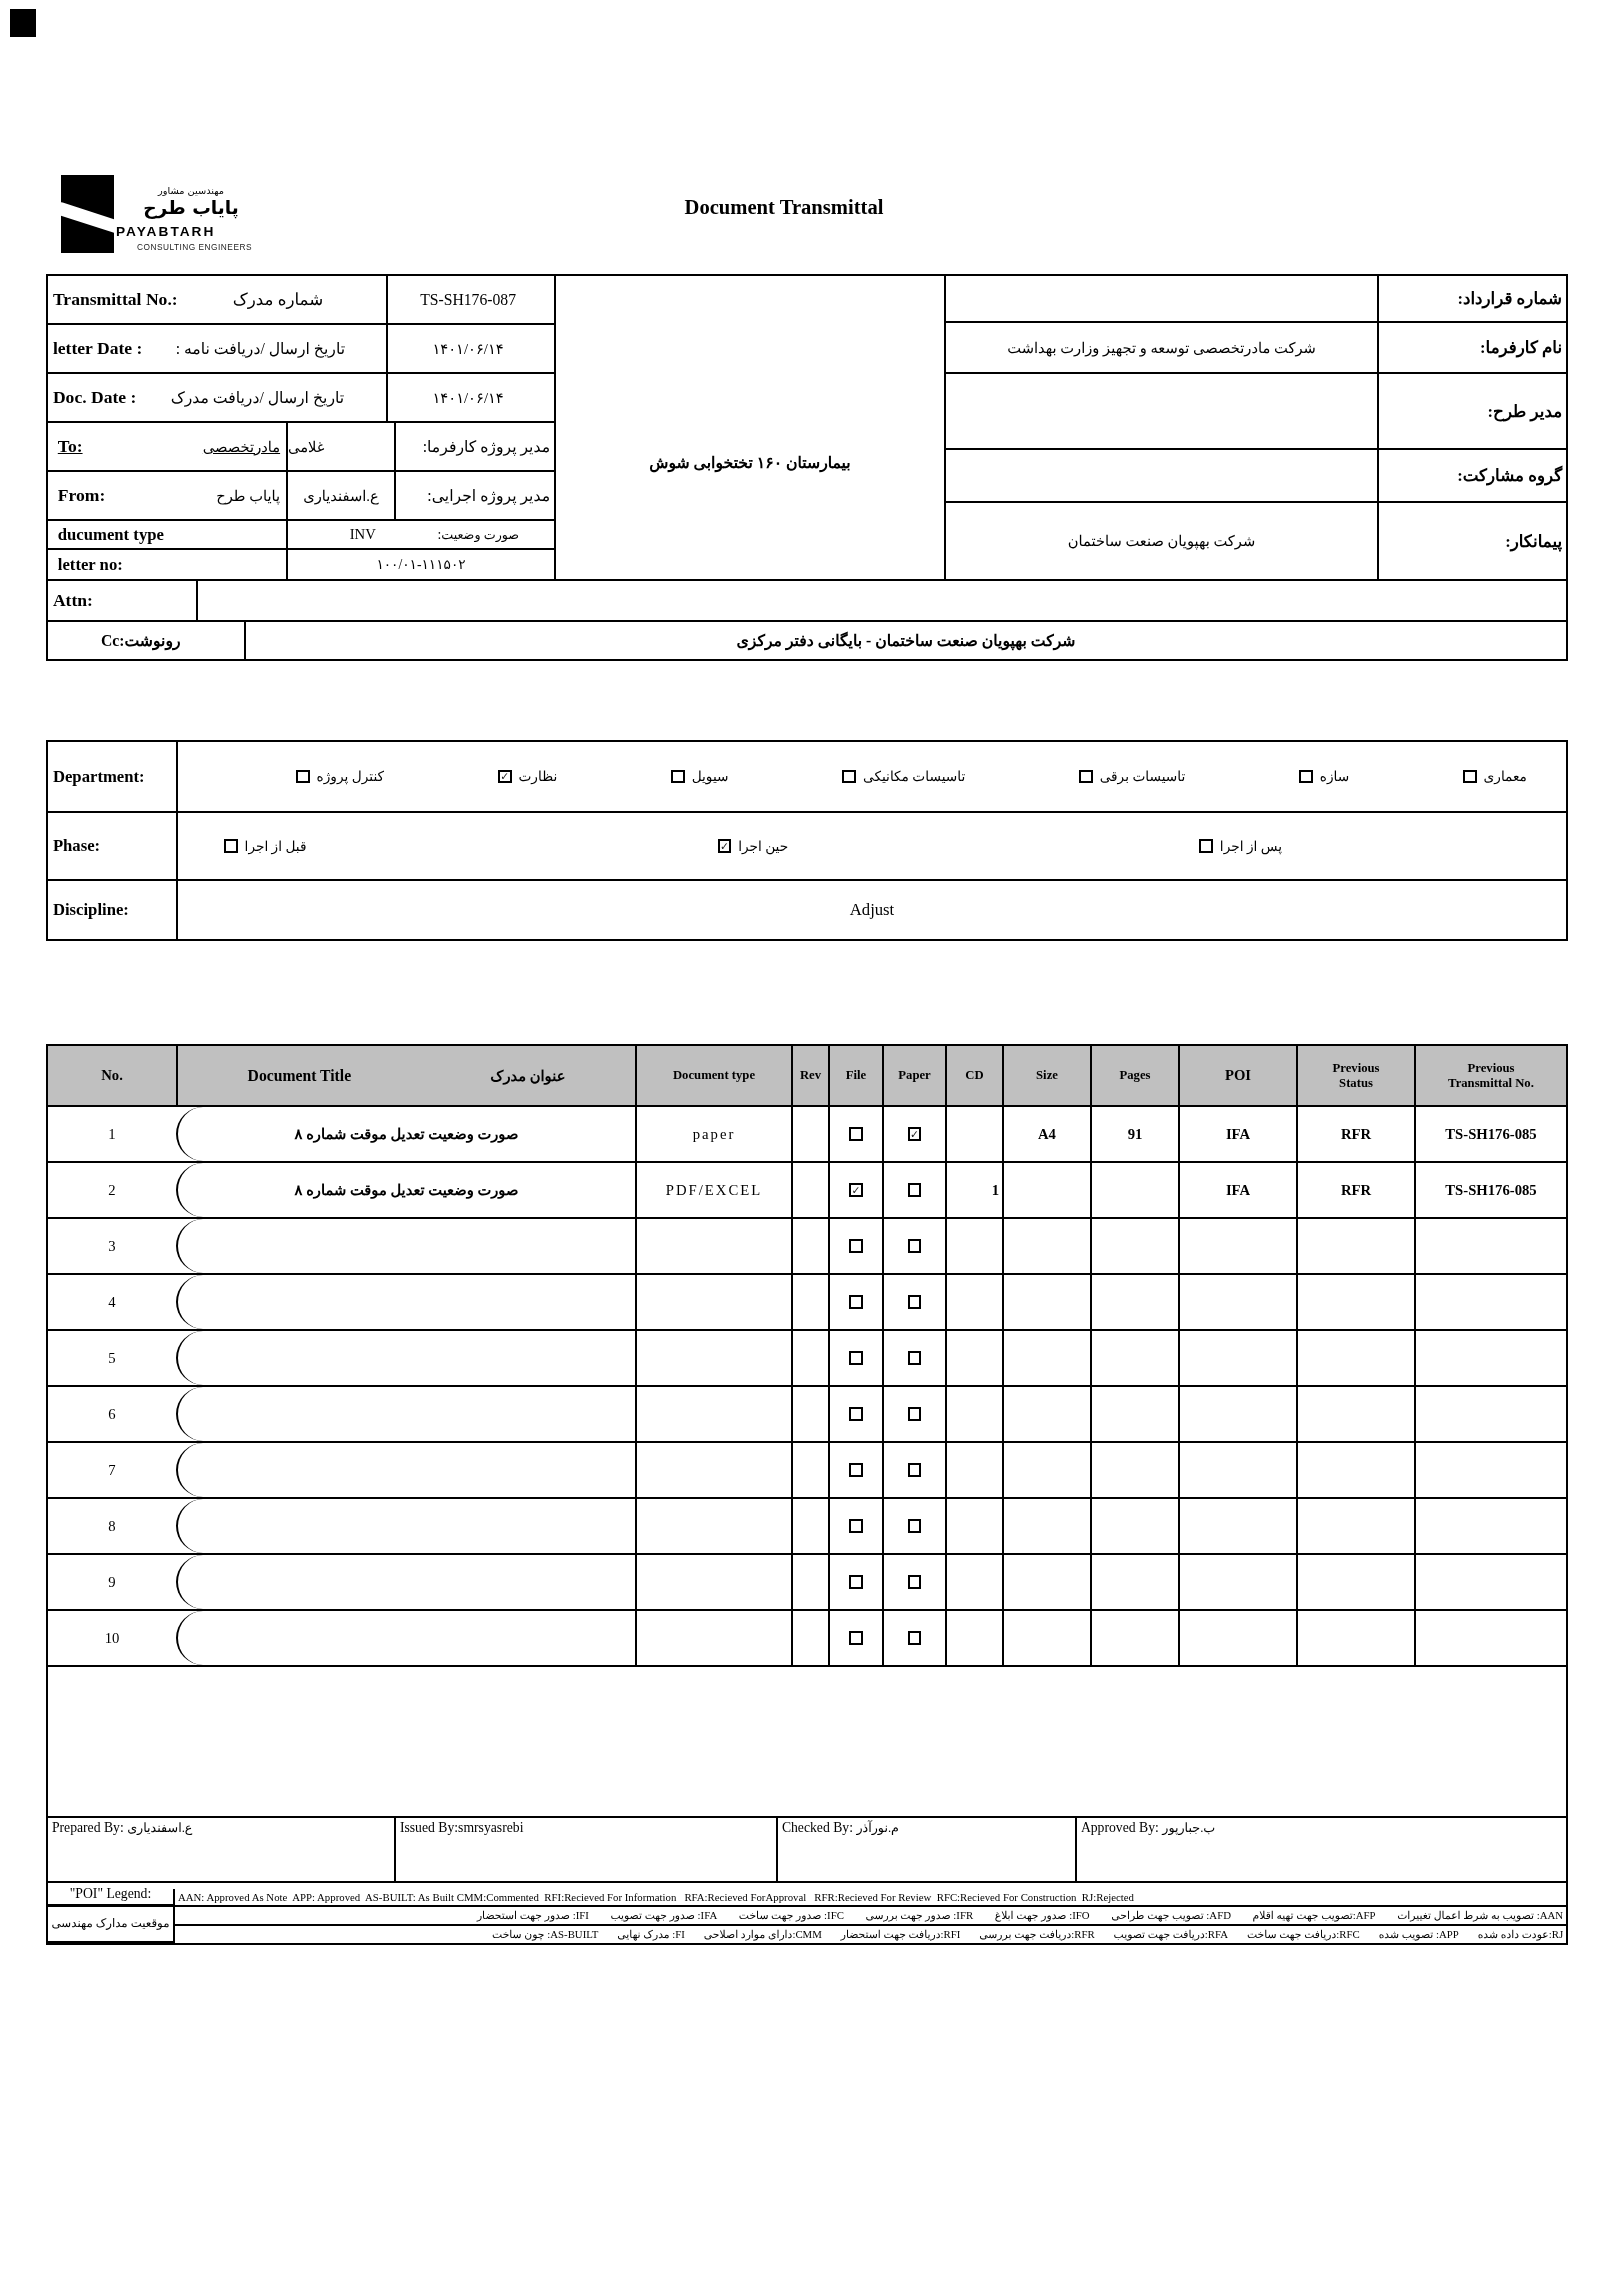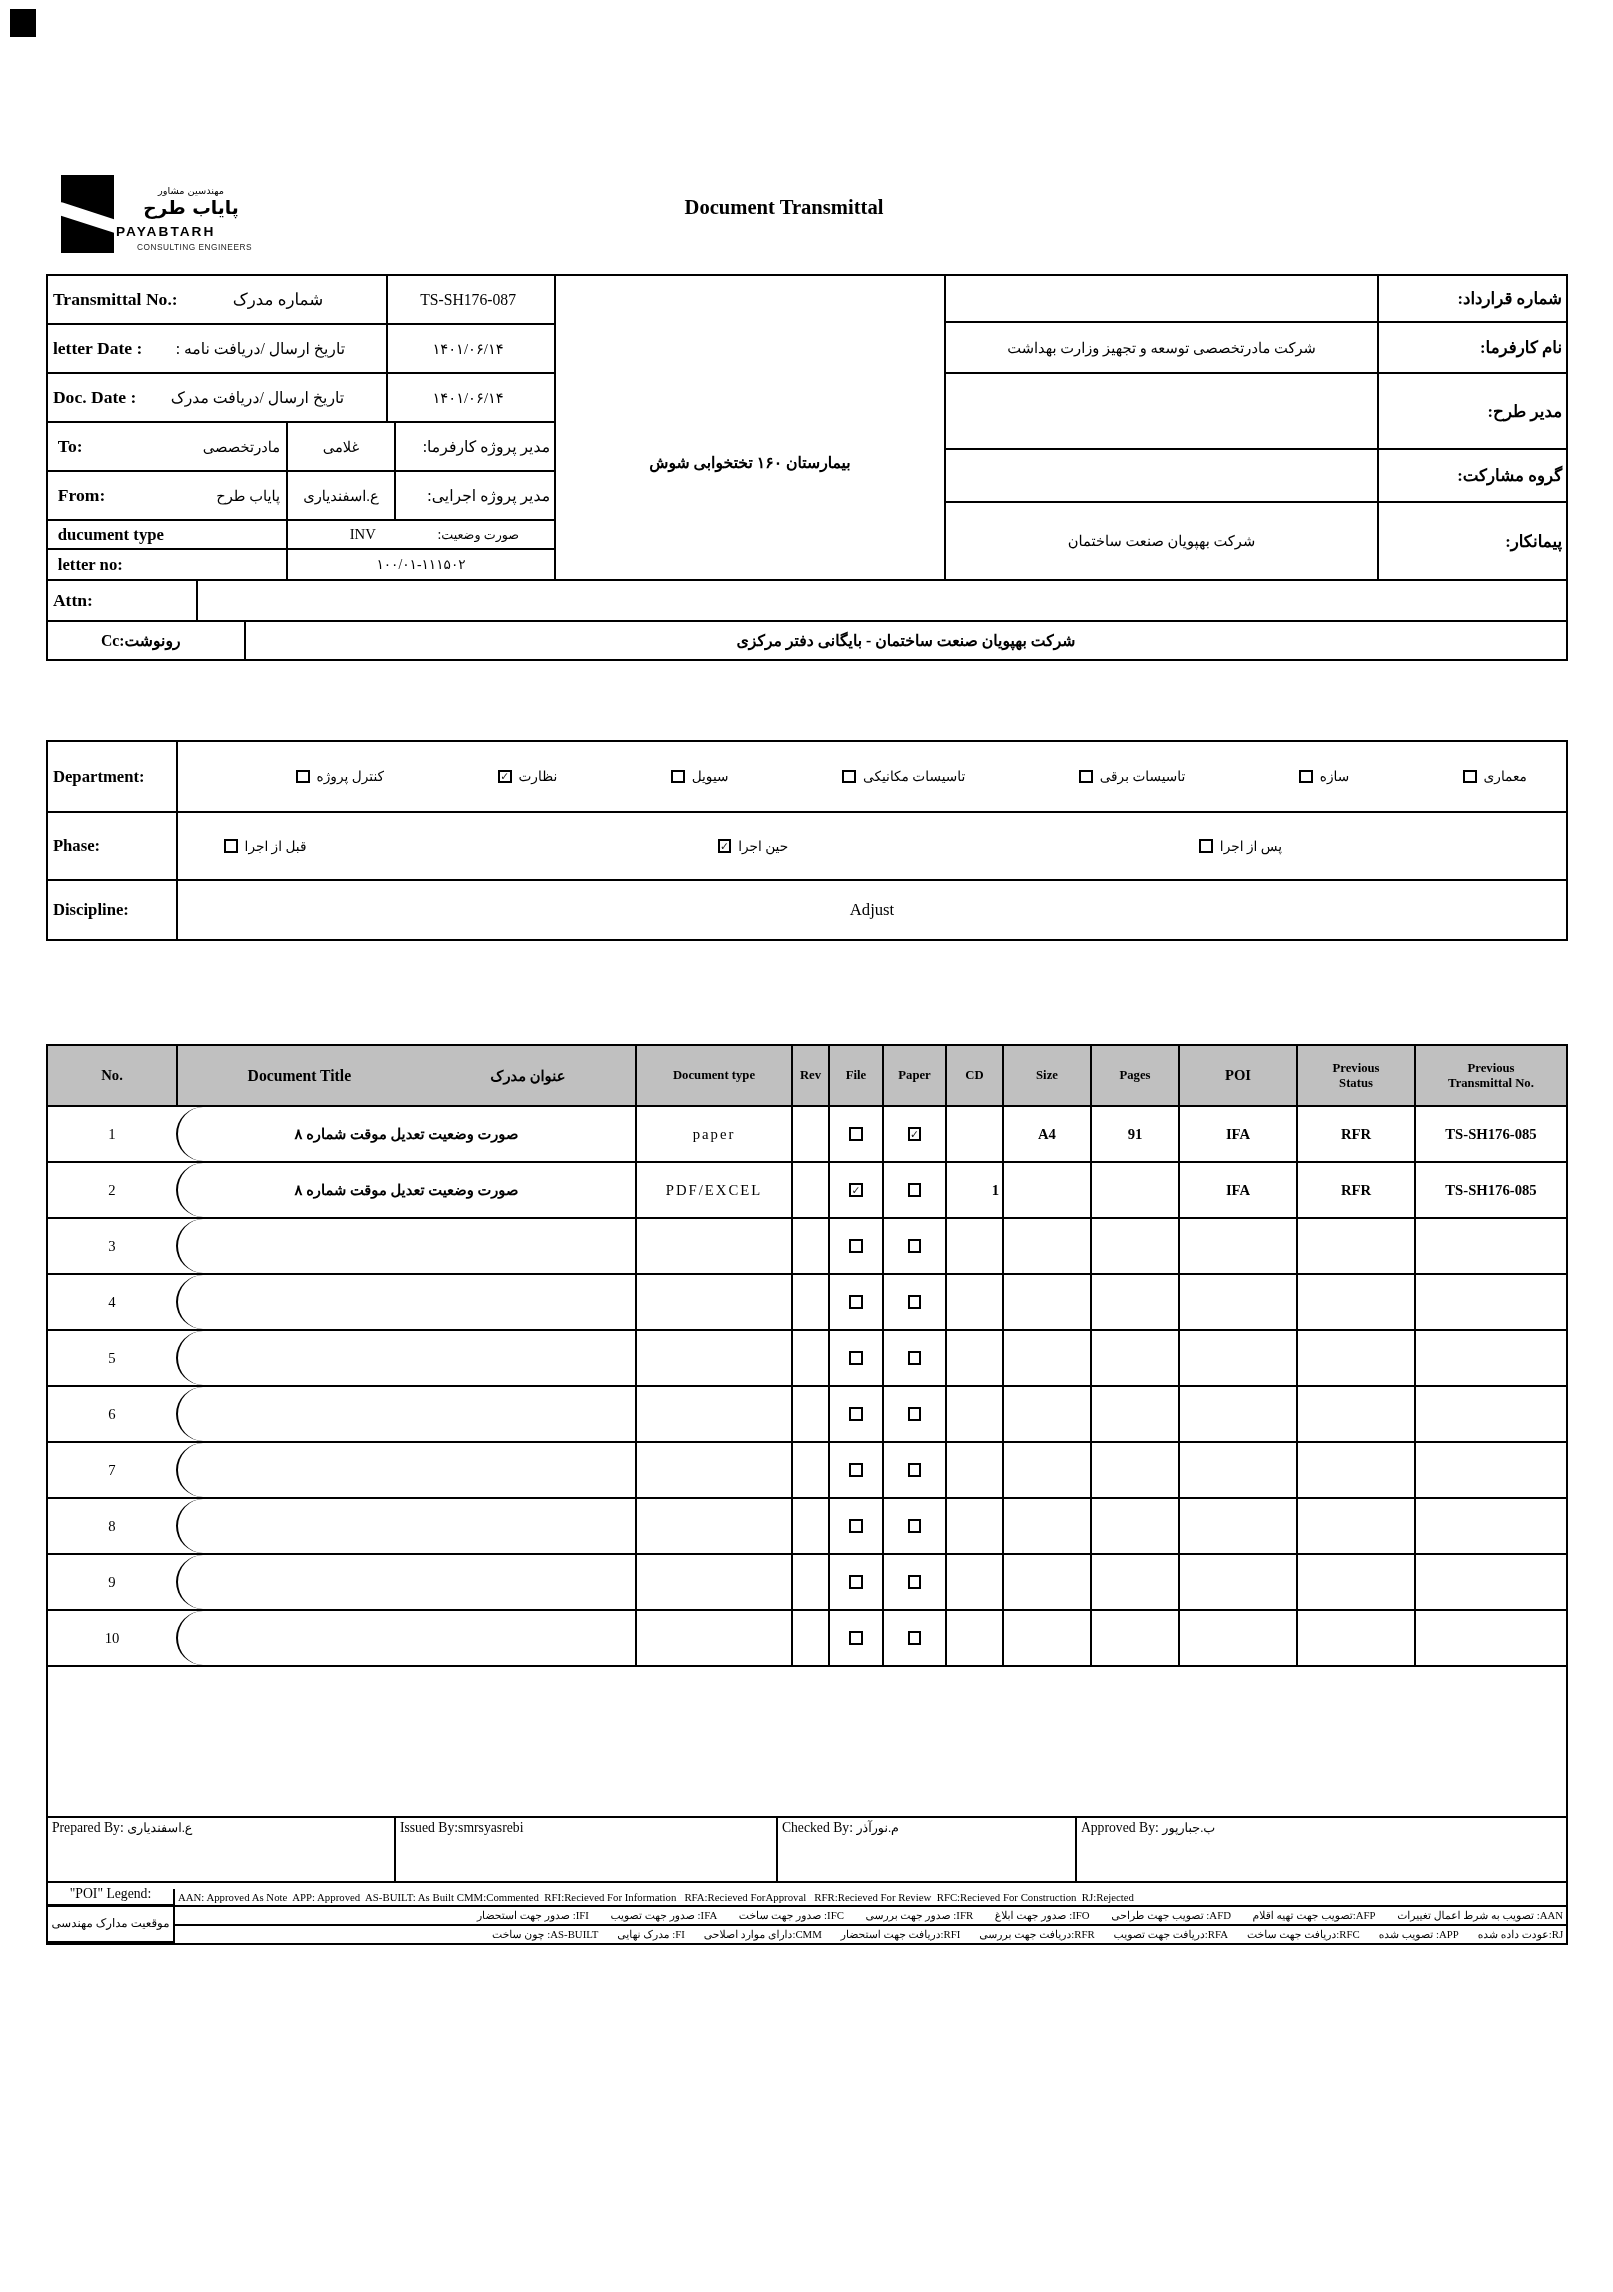--- a/index.html
+++ b/index.html
@@ -116,25 +116,25 @@
           <span class="enlab">letter Date  :</span>
           <span class="falab" style="font-size:15.7px;">تاریخ ارسال /دریافت نامه :</span>
           <span class="cell vline" style="width:162px;height:100%;justify-content:center;font-size:14.7px;margin-left:7.8px;">۱۴۰۱/۰۶/۱۴</span>
         </div>
         <div class="ar" style="height:49px;justify-content:space-between;padding-right:5.9px;">
           <span class="enlab">Doc. Date :</span>
           <span class="falab" style="font-size:15.7px;">تاریخ ارسال /دریافت مدرک</span>
           <span class="cell vline" style="width:162px;height:100%;justify-content:center;font-size:14.7px;margin-left:7.8px;">۱۴۰۱/۰۶/۱۴</span>
         </div>
         <div class="ar" style="height:49px;">
-          <span class="cell" style="width:238px;height:100%;justify-content:space-between;padding:0 5.9px 0 4.9px;box-sizing:border-box;">
+          <span class="cell" style="width:238px;height:100%;justify-content:space-between;padding:0 5.9px 0 4.9px;box-sizing:border-box;text-decoration:underline;">
             <span class="enlab">To:</span>
             <span class="falab">مادرتخصصی</span>
           </span>
-          <span class="cell vline" style="width:108px;height:100%;justify-content:center;">
+          <span class="cell vline" style="width:108px;height:100%;justify-content:flex-start;">
             <span class="falab">غلامی</span>
           </span>
           <span class="cell vline" style="flex:1;height:100%;justify-content:flex-end;padding-right:3.9px;">
             <span class="falab" style="font-size:15.7px;">مدیر پروژه کارفرما:</span>
           </span>
         </div>
         <div class="ar" style="height:49px;">
           <span class="cell" style="width:238px;height:100%;justify-content:space-between;padding:0 5.9px 0 4.9px;box-sizing:border-box;">
             <span class="enlab">From:</span>
             <span class="falab">پایاب طرح</span>

